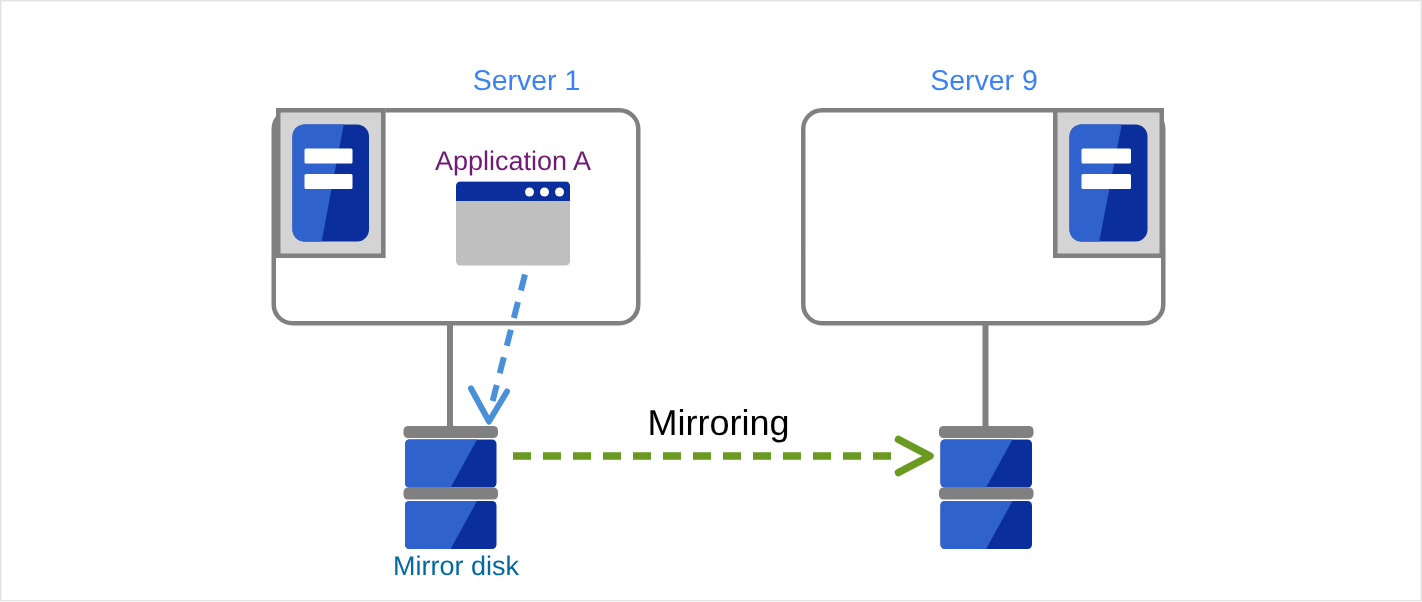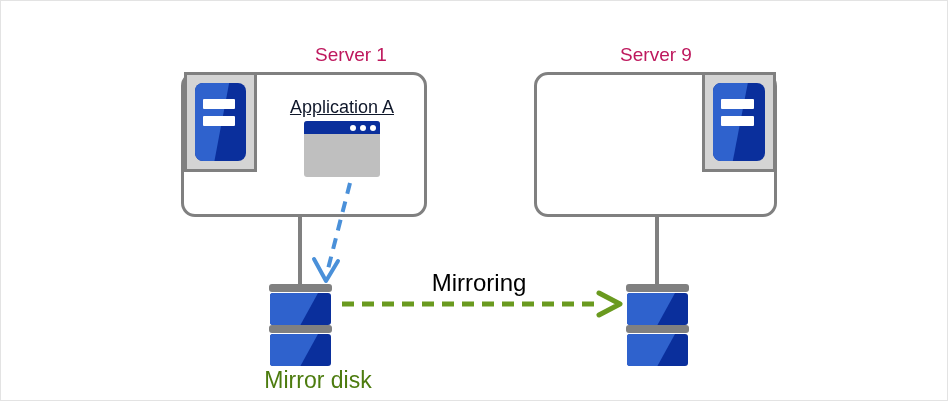--- a/index.html
+++ b/index.html
@@ -28,21 +28,21 @@
     background: #ffffff;
     box-sizing: border-box;
   }
   #server1-box { left: 180px; top: 71px; width: 246px; height: 145px; }
   #server2-box { left: 533px; top: 71px; width: 243px; height: 145px; }
 
   
   .server-title {
     position: absolute;
     font-size: 19px;
-    color: #be185d;
+    color: #3b82f6;
     text-align: center;
     white-space: nowrap;
     line-height: 1;
   }
   #server1-title { left: 280px; top: 44px; width: 140px; }
   #server2-title { left: 585px; top: 44px; width: 140px; }
 
   
   .server-icon {
     position: absolute;
@@ -117,23 +117,22 @@
     background: #ffffff;
     margin-left: 4px;
   }
   #app-label {
     position: absolute;
     left: 266px;
     top: 96px;
     width: 150px;
     text-align: center;
     font-size: 18px;
-    color: #0f172a;
-    white-space: nowrap;
-    text-decoration: underline;
+    color: #701a75;
+    white-space: nowrap;
   }
 
   
   .connector {
     position: absolute;
     width: 4px;
     background: #808080;
   }
   #connector1 { left: 297px; top: 213px; height: 72px; }
   #connector2 { left: 654px; top: 213px; height: 72px; }
@@ -175,26 +174,26 @@
     width: 122%;
     height: 110%;
     background: #2f62cd;
     clip-path: polygon(0% 0%, 72% 0%, 46% 100%, 0% 100%);
   }
   .disk-block.b1 { top: 9px; }
   .disk-block.b2 { top: 50px; }
 
   #disk-left-label {
     position: absolute;
-    left: 236px;
+    left: 222px;
     top: 366px;
     width: 162px;
     text-align: center;
-    font-size: 23px;
-    color: #4d7c0f;
+    font-size: 18px;
+    color: #0369a1;
     white-space: nowrap;
   }
 
   
   #mirroring-label {
     position: absolute;
     left: 398px;
     top: 268px;
     width: 160px;
     text-align: center;

